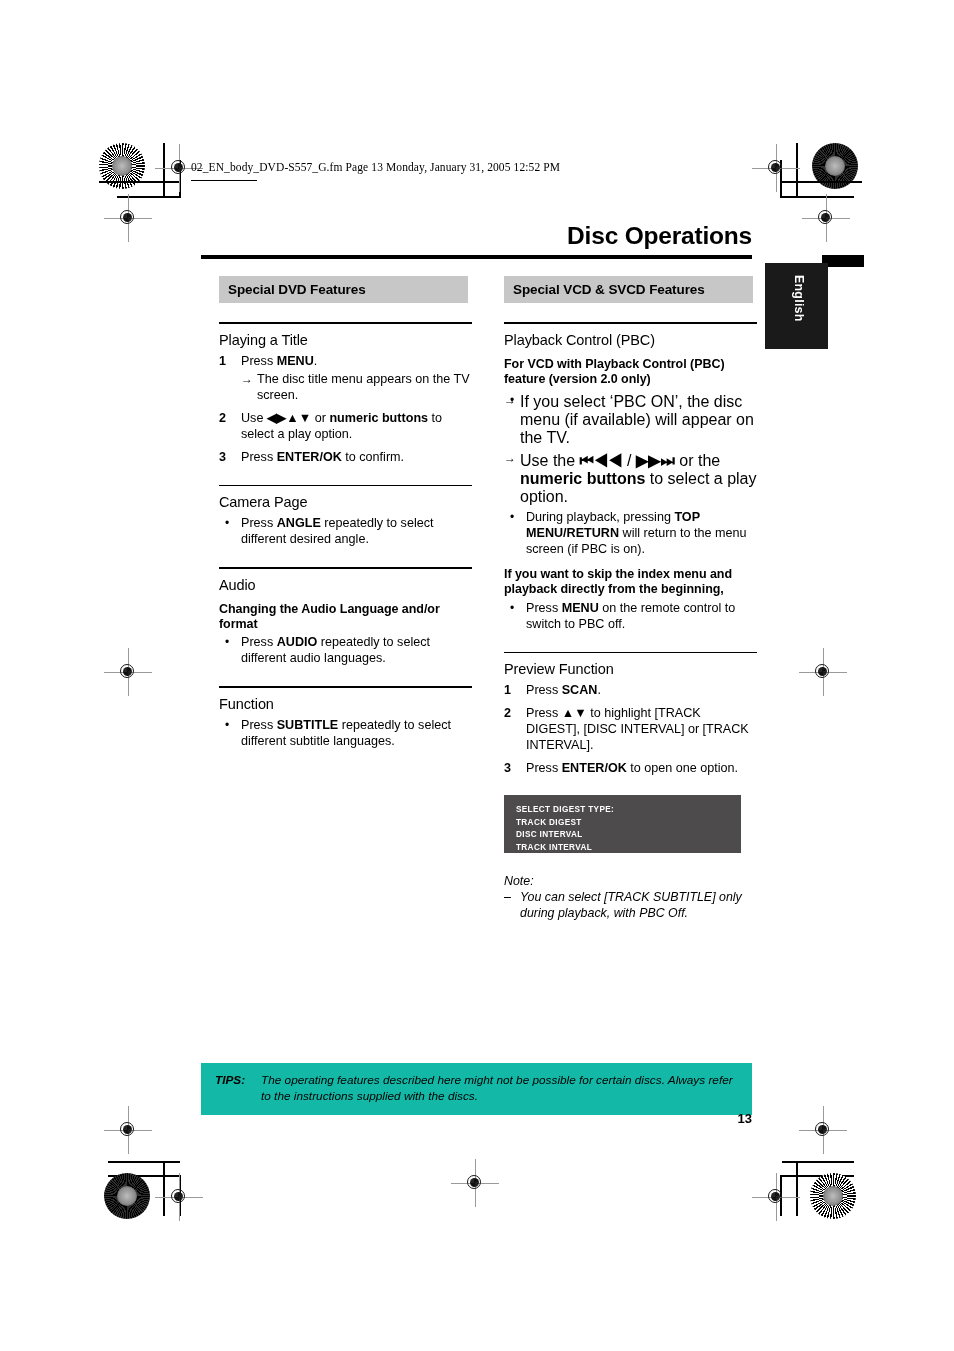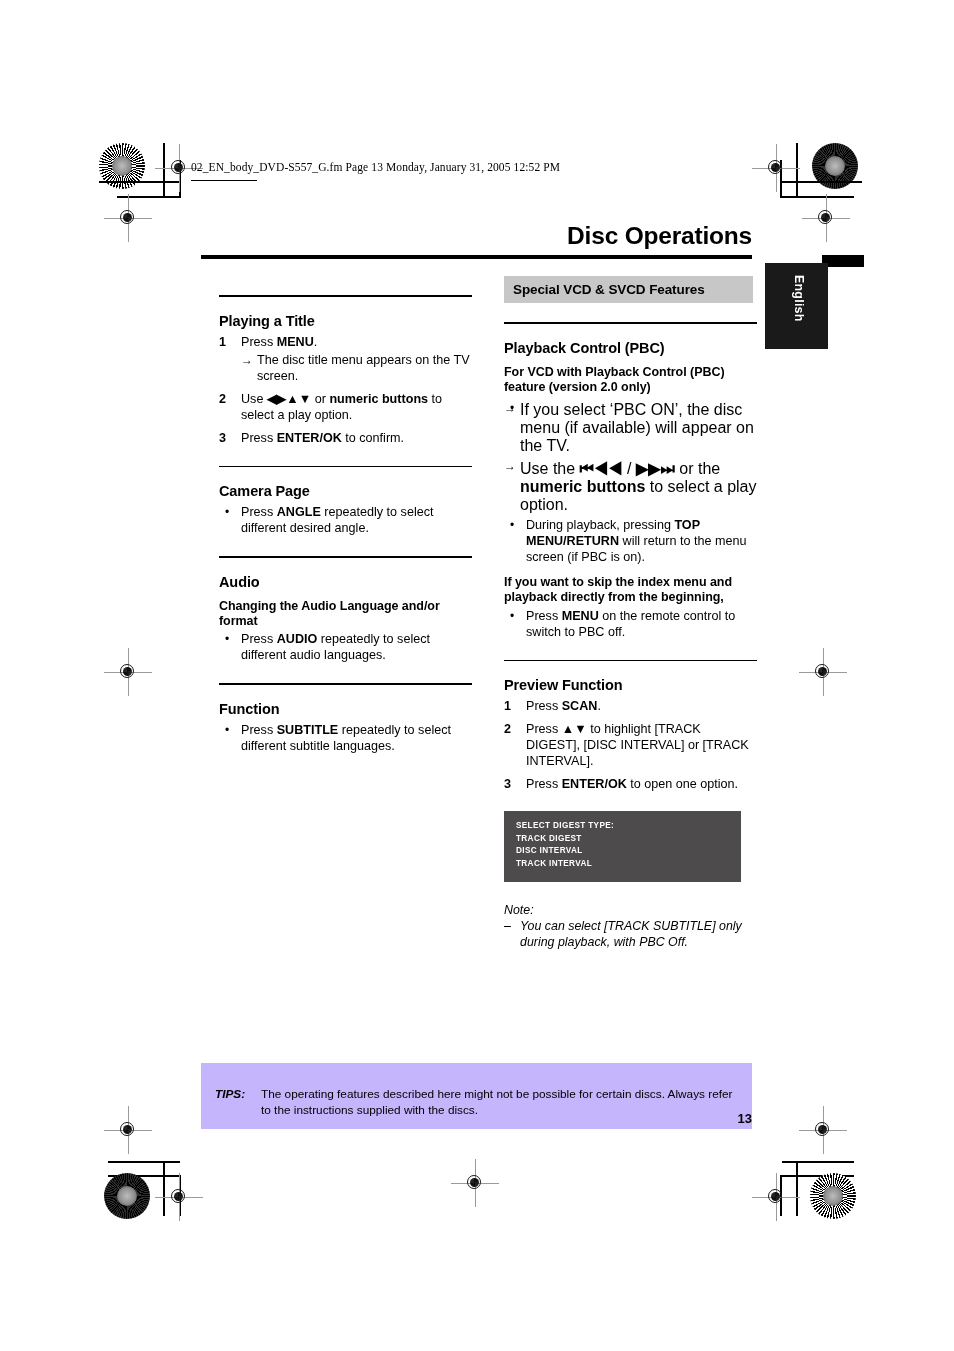--- a/index.html
+++ b/index.html
@@ -72,21 +72,21 @@
   .sec-band{
     background:#c7c7c7;padding:6px 0 6px 9px;
     font-size:13.5px;font-weight:bold;letter-spacing:-.1px;
     box-sizing:border-box;width:249px;
   }
   .col-right .sec-band{width:249px;}
 
   .rule{height:1.6px;background:#000;margin:19px 0 0 0;}
 
   h2.sub{
-    font-size:14.5px;font-weight:bold;margin:16px 0 6px 0;letter-spacing:-.1px;
+    font-size:14.5px;font-weight:normal;margin:8px 0 6px 0;letter-spacing:-.1px;
   }
   h3.bold{
     font-size:12.5px;font-weight:bold;margin:9px 0 3px 0;line-height:1.22;letter-spacing:-.05px;
   }
 
   p, li{font-size:12.6px;line-height:1.27;margin:0;}
 
   ol.steps{list-style:none;margin:3px 0 0 0;padding:0;}
   ol.steps > li{
     position:relative;padding-left:22px;margin-bottom:7px;
@@ -101,37 +101,37 @@
   .arrow-line{position:relative;padding-left:16px;margin-top:2px;}
   .arrow-line .arr{position:absolute;left:0;top:0;font-size:12px;font-weight:bold;}
 
   .sub-arrow{position:relative;padding-left:16px;margin-top:4px;}
   .sub-arrow .arr{position:absolute;left:0;top:0;font-size:12px;font-weight:bold;}
 
   b{font-weight:bold;}
 
   
   .osd{
-    background:#4d4b4b;width:237px;height:71px;margin-top:18px;
+    background:#4d4b4b;width:237px;height:58px;margin-top:18px;
     padding:9px 0 0 12px;box-sizing:border-box;
   }
   .osd div{color:#fff;font-size:8.2px;font-weight:bold;letter-spacing:.35px;line-height:1.55;}
 
   .note-wrap{margin-top:21px;font-style:italic;}
   .note-wrap .nt{font-size:12.4px;}
   .note-wrap .nitem{position:relative;padding-left:16px;margin-top:1px;font-size:12.4px;line-height:1.3;}
   .note-wrap .nitem .dash{position:absolute;left:0;top:0;}
 
   
   .tips{
-    position:absolute;left:201px;top:1063px;width:551px;background:#c4b5fd;
-    padding:24px 14px 11px 14px;box-sizing:border-box;
+    position:absolute;left:201px;top:1063px;width:551px;background:#14b8a6;
+    padding:10px 14px 11px 14px;box-sizing:border-box;
   }
   .tips .lbl{float:left;font-weight:bold;font-style:italic;font-size:11.8px;width:46px;}
-  .tips .txt{margin-left:46px;font-size:11.8px;line-height:1.32;}
+  .tips .txt{margin-left:46px;font-size:11.8px;line-height:1.32;font-style:italic;}
 
   .pagenum{position:absolute;right:202px;top:1111px;font-size:13px;font-weight:bold;}
 </style>
 </head>
 <body>
 
 <div class="marks">
 
   <div class="starmark" style="left:99px;top:143px;"></div>
   <div class="cropline" style="left:163px;top:143px;width:2px;height:55px;"></div>
@@ -232,20 +232,21 @@
 
 <div class="page-title">Disc Operations</div>
 <div class="title-rule"></div>
 
 <div class="lang-tab">
   <span>English</span>
 </div>
 
 <div class="col col-left">
 
+  <div class="sec-band">Special DVD Features</div>
 
   <div class="rule"></div>
   <h2 class="sub">Playing a Title</h2>
 
   <ol class="steps">
     <li>
       <span class="num">1</span>
       <span>Press <b>MENU</b>.</span>
       <div class="arrow-line">
         <span class="arr">→</span>

